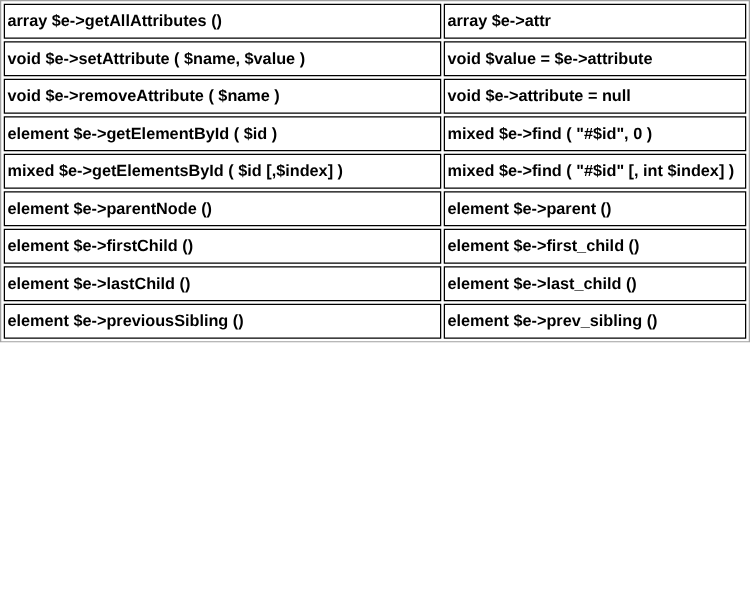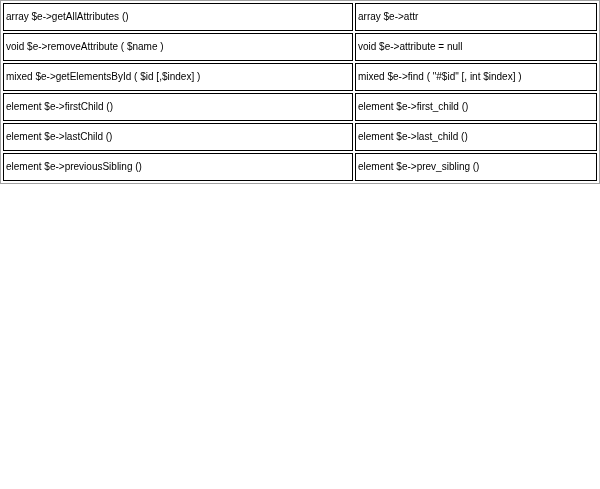--- a/index.html
+++ b/index.html
@@ -8,22 +8,23 @@
     background: #ffffff;
   }
   .api-table {
     width: 600px;
     box-sizing: border-box;
     table-layout: fixed;
     border-collapse: separate;
     border-spacing: 2px;
     border: 1px solid #a1a1a1;
     font-family: "Liberation Sans", sans-serif;
-    font-size: 10px;
+    font-size: 13px;
     color: #000000;
+    font-weight: bold;
   }
   .api-table td {
     border: 1px solid #000000;
     padding: 2px 1px 2px 2px;
     line-height: 22px;
     vertical-align: middle;
     overflow-wrap: break-word;
     background: #ffffff;
   }
   col.dom-col   { width: 350px; }
@@ -36,26 +37,38 @@
   <colgroup>
     <col class="dom-col">
     <col class="shd-col">
   </colgroup>
   <tbody>
     <tr>
       <td>array $e-&gt;getAllAttributes ()</td>
       <td>array $e-&gt;attr</td>
     </tr>
     <tr>
+      <td>void $e-&gt;setAttribute ( $name, $value )</td>
+      <td>void $value = $e-&gt;attribute</td>
+    </tr>
+    <tr>
       <td>void $e-&gt;removeAttribute ( $name )</td>
       <td>void $e-&gt;attribute = null</td>
     </tr>
     <tr>
+      <td>element $e-&gt;getElementById ( $id )</td>
+      <td>mixed $e-&gt;find ( "#$id", 0 )</td>
+    </tr>
+    <tr>
       <td>mixed $e-&gt;getElementsById ( $id [,$index] )</td>
       <td>mixed $e-&gt;find ( "#$id" [, int $index] )</td>
+    </tr>
+    <tr>
+      <td>element $e-&gt;parentNode ()</td>
+      <td>element $e-&gt;parent ()</td>
     </tr>
     <tr>
       <td>element $e-&gt;firstChild ()</td>
       <td>element $e-&gt;first_child ()</td>
     </tr>
     <tr>
       <td>element $e-&gt;lastChild ()</td>
       <td>element $e-&gt;last_child ()</td>
     </tr>
     <tr>

